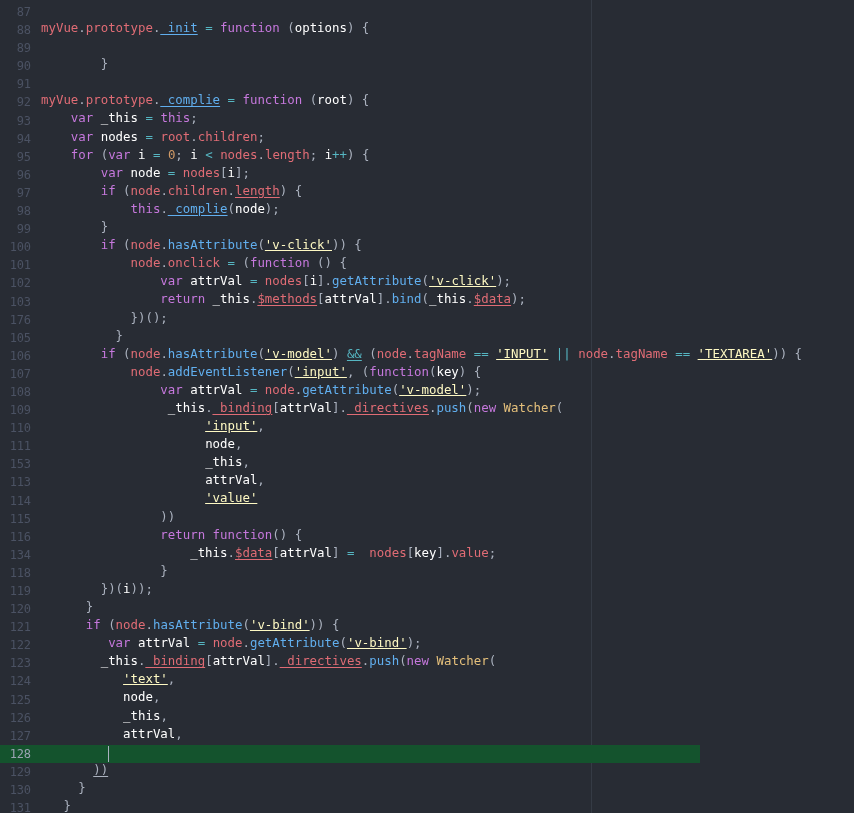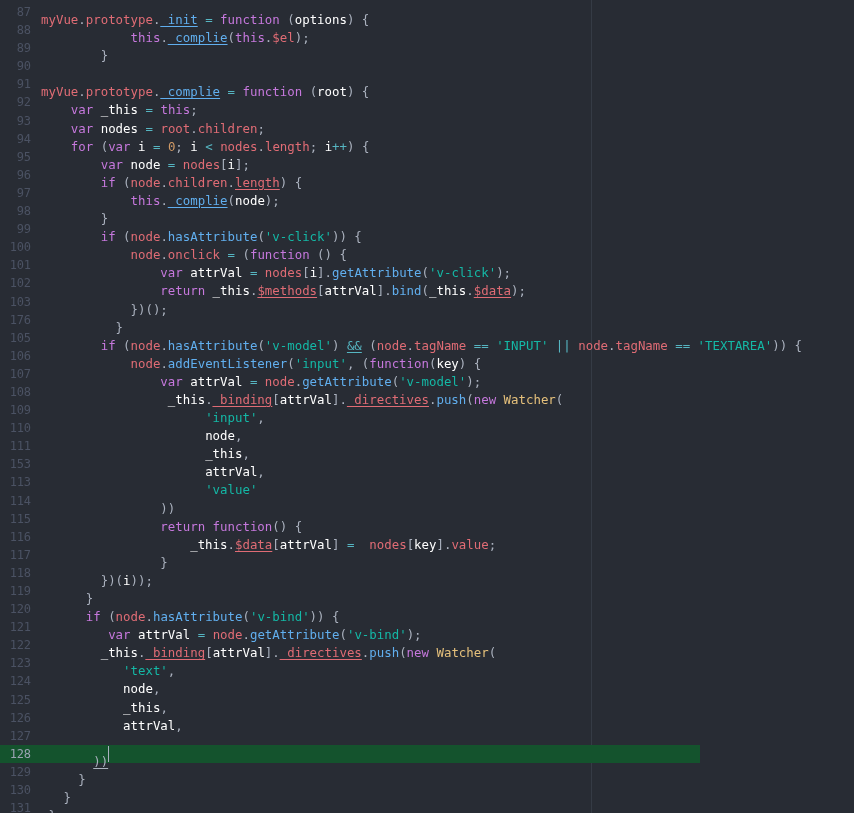--- a/index.html
+++ b/index.html
@@ -53,31 +53,31 @@
     color: #4b5263;
     font-size: 12px;
     letter-spacing: -0.1px;
   }
   .line.active .gutter {
     color: #9aa3b2;
   }
   .code {
     position: absolute;
     left: 41px;
-    top: 8px;
+    top: 16px;
     color: #abb2bf;
     text-align: right;
   }
   
   .t-def   { color: #abb2bf; }
   .t-var   { color: #e06c75; }
   .t-prop  { color: #e06c75; }
   .t-kw    { color: #c678dd; }
   .t-fn    { color: #61afef; }
-  .t-str   { color: #14b8a6; }
+  .t-str   { color: #fef9c3; text-decoration: underline; }
   .t-num   { color: #d19a66; }
   .t-cls   { color: #e5c07b; }
   .t-op    { color: #56b6c2; }
   .t-punc  { color: #abb2bf; }
   .t-plain { color: #ffffff; }
   .u       { text-decoration: underline; text-underline-offset: 2px; }
   
   .caret {
     position: absolute;
     top: 1px;
@@ -86,21 +86,21 @@
     background: #aab1bf;
   }
 </style>
 </head>
 <body>
 
 <div id="editor">
   <div id="ruler"></div>
   <div id="lines">
       <div class="line"><div class="gutter">87</div><div class="code"><span class="t-var">myVue</span><span class="t-punc">.</span><span class="t-prop">prototype</span><span class="t-punc">.</span><span class="t-fn u">_init</span><span class="t-def"> </span><span class="t-op">=</span><span class="t-def"> </span><span class="t-kw">function</span><span class="t-punc"> (</span><span class="t-plain">options</span><span class="t-punc">) {</span></div></div>
-      <div class="line"><div class="gutter">88</div><div class="code"><span>            </span><span class="t-kw">this</span><span class="t-punc">.</span><span class="t-fn u">_complie</span><span class="t-punc">(</span><span class="t-kw">this</span><span class="t-punc">.</span><span class="t-var">$el</span><span class="t-punc">);</span></div></div>
+      <div class="line"><div class="gutter">88</div></div>
       <div class="line"><div class="gutter">89</div><div class="code"><span>        </span><span class="t-punc">}</span></div></div>
       <div class="line"><div class="gutter">90</div><div class="code"></div></div>
       <div class="line"><div class="gutter">91</div><div class="code"><span class="t-var">myVue</span><span class="t-punc">.</span><span class="t-prop">prototype</span><span class="t-punc">.</span><span class="t-fn u">_complie</span><span class="t-def"> </span><span class="t-op">=</span><span class="t-def"> </span><span class="t-kw">function</span><span class="t-punc"> (</span><span class="t-plain">root</span><span class="t-punc">) {</span></div></div>
       <div class="line"><div class="gutter">92</div><div class="code"><span>    </span><span class="t-kw">var</span><span class="t-def"> </span><span class="t-plain">_this</span><span class="t-def"> </span><span class="t-op">=</span><span class="t-def"> </span><span class="t-kw">this</span><span class="t-punc">;</span></div></div>
       <div class="line"><div class="gutter">93</div><div class="code"><span>    </span><span class="t-kw">var</span><span class="t-def"> </span><span class="t-plain">nodes</span><span class="t-def"> </span><span class="t-op">=</span><span class="t-def"> </span><span class="t-var">root</span><span class="t-punc">.</span><span class="t-prop">children</span><span class="t-punc">;</span></div></div>
       <div class="line"><div class="gutter">94</div><div class="code"><span>    </span><span class="t-kw">for</span><span class="t-punc"> (</span><span class="t-kw">var</span><span class="t-def"> </span><span class="t-plain">i</span><span class="t-def"> </span><span class="t-op">=</span><span class="t-def"> </span><span class="t-num">0</span><span class="t-punc">; </span><span class="t-plain">i</span><span class="t-def"> </span><span class="t-op">&lt;</span><span class="t-def"> </span><span class="t-var">nodes</span><span class="t-punc">.</span><span class="t-prop">length</span><span class="t-punc">; </span><span class="t-plain">i</span><span class="t-op">++</span><span class="t-punc">) {</span></div></div>
       <div class="line"><div class="gutter">95</div><div class="code"><span>        </span><span class="t-kw">var</span><span class="t-def"> </span><span class="t-plain">node</span><span class="t-def"> </span><span class="t-op">=</span><span class="t-def"> </span><span class="t-var">nodes</span><span class="t-punc">[</span><span class="t-plain">i</span><span class="t-punc">];</span></div></div>
       <div class="line"><div class="gutter">96</div><div class="code"><span>        </span><span class="t-kw">if</span><span class="t-punc"> (</span><span class="t-var">node</span><span class="t-punc">.</span><span class="t-prop">children</span><span class="t-punc">.</span><span class="t-prop u">length</span><span class="t-punc">) {</span></div></div>
       <div class="line"><div class="gutter">97</div><div class="code"><span>            </span><span class="t-kw">this</span><span class="t-punc">.</span><span class="t-fn u">_complie</span><span class="t-punc">(</span><span class="t-plain">node</span><span class="t-punc">);</span></div></div>
       <div class="line"><div class="gutter">98</div><div class="code"><span>        </span><span class="t-punc">}</span></div></div>
@@ -115,21 +115,21 @@
       <div class="line"><div class="gutter">107</div><div class="code"><span>                </span><span class="t-kw">var</span><span class="t-def"> </span><span class="t-plain">attrVal</span><span class="t-def"> </span><span class="t-op">=</span><span class="t-def"> </span><span class="t-var">node</span><span class="t-punc">.</span><span class="t-fn">getAttribute</span><span class="t-punc">(</span><span class="t-str">'v-model'</span><span class="t-punc">);</span></div></div>
       <div class="line"><div class="gutter">108</div><div class="code"><span>                 </span><span class="t-plain">_this</span><span class="t-punc">.</span><span class="t-prop u">_binding</span><span class="t-punc">[</span><span class="t-plain">attrVal</span><span class="t-punc">].</span><span class="t-prop u">_directives</span><span class="t-punc">.</span><span class="t-fn">push</span><span class="t-punc">(</span><span class="t-kw">new</span><span class="t-def"> </span><span class="t-cls">Watcher</span><span class="t-punc">(</span></div></div>
       <div class="line"><div class="gutter">109</div><div class="code"><span>                      </span><span class="t-str">'input'</span><span class="t-punc">,</span></div></div>
       <div class="line"><div class="gutter">110</div><div class="code"><span>                      </span><span class="t-plain">node</span><span class="t-punc">,</span></div></div>
       <div class="line"><div class="gutter">111</div><div class="code"><span>                      </span><span class="t-plain">_this</span><span class="t-punc">,</span></div></div>
       <div class="line"><div class="gutter">153</div><div class="code"><span>                      </span><span class="t-plain">attrVal</span><span class="t-punc">,</span></div></div>
       <div class="line"><div class="gutter">113</div><div class="code"><span>                      </span><span class="t-str">'value'</span></div></div>
       <div class="line"><div class="gutter">114</div><div class="code"><span>                </span><span class="t-punc">))</span></div></div>
       <div class="line"><div class="gutter">115</div><div class="code"><span>                </span><span class="t-kw">return</span><span class="t-def"> </span><span class="t-kw">function</span><span class="t-punc">() {</span></div></div>
       <div class="line"><div class="gutter">116</div><div class="code"><span>                    </span><span class="t-plain">_this</span><span class="t-punc">.</span><span class="t-prop u">$data</span><span class="t-punc">[</span><span class="t-plain">attrVal</span><span class="t-punc">]</span><span class="t-def"> </span><span class="t-op">=</span><span class="t-def">  </span><span class="t-var">nodes</span><span class="t-punc">[</span><span class="t-plain">key</span><span class="t-punc">].</span><span class="t-prop">value</span><span class="t-punc">;</span></div></div>
-      <div class="line"><div class="gutter">117</div><div class="code"><span>                </span><span class="t-punc">}</span></div></div>
+      <div class="line"><div class="gutter">134</div><div class="code"><span>                </span><span class="t-punc">}</span></div></div>
       <div class="line"><div class="gutter">118</div><div class="code"><span>        </span><span class="t-punc">})(</span><span class="t-plain">i</span><span class="t-punc">));</span></div></div>
       <div class="line"><div class="gutter">119</div><div class="code"><span>      </span><span class="t-punc">}</span></div></div>
       <div class="line"><div class="gutter">120</div><div class="code"><span>      </span><span class="t-kw">if</span><span class="t-punc"> (</span><span class="t-var">node</span><span class="t-punc">.</span><span class="t-fn">hasAttribute</span><span class="t-punc">(</span><span class="t-str">'v-bind'</span><span class="t-punc">)) {</span></div></div>
       <div class="line"><div class="gutter">121</div><div class="code"><span>         </span><span class="t-kw">var</span><span class="t-def"> </span><span class="t-plain">attrVal</span><span class="t-def"> </span><span class="t-op">=</span><span class="t-def"> </span><span class="t-var">node</span><span class="t-punc">.</span><span class="t-fn">getAttribute</span><span class="t-punc">(</span><span class="t-str">'v-bind'</span><span class="t-punc">);</span></div></div>
       <div class="line"><div class="gutter">122</div><div class="code"><span>        </span><span class="t-plain">_this</span><span class="t-punc">.</span><span class="t-prop u">_binding</span><span class="t-punc">[</span><span class="t-plain">attrVal</span><span class="t-punc">].</span><span class="t-prop u">_directives</span><span class="t-punc">.</span><span class="t-fn">push</span><span class="t-punc">(</span><span class="t-kw">new</span><span class="t-def"> </span><span class="t-cls">Watcher</span><span class="t-punc">(</span></div></div>
       <div class="line"><div class="gutter">123</div><div class="code"><span>           </span><span class="t-str">'text'</span><span class="t-punc">,</span></div></div>
       <div class="line"><div class="gutter">124</div><div class="code"><span>           </span><span class="t-plain">node</span><span class="t-punc">,</span></div></div>
       <div class="line"><div class="gutter">125</div><div class="code"><span>           </span><span class="t-plain">_this</span><span class="t-punc">,</span></div></div>
       <div class="line"><div class="gutter">126</div><div class="code"><span>           </span><span class="t-plain">attrVal</span><span class="t-punc">,</span></div></div>
       <div class="line"><div class="gutter">127</div></div>

